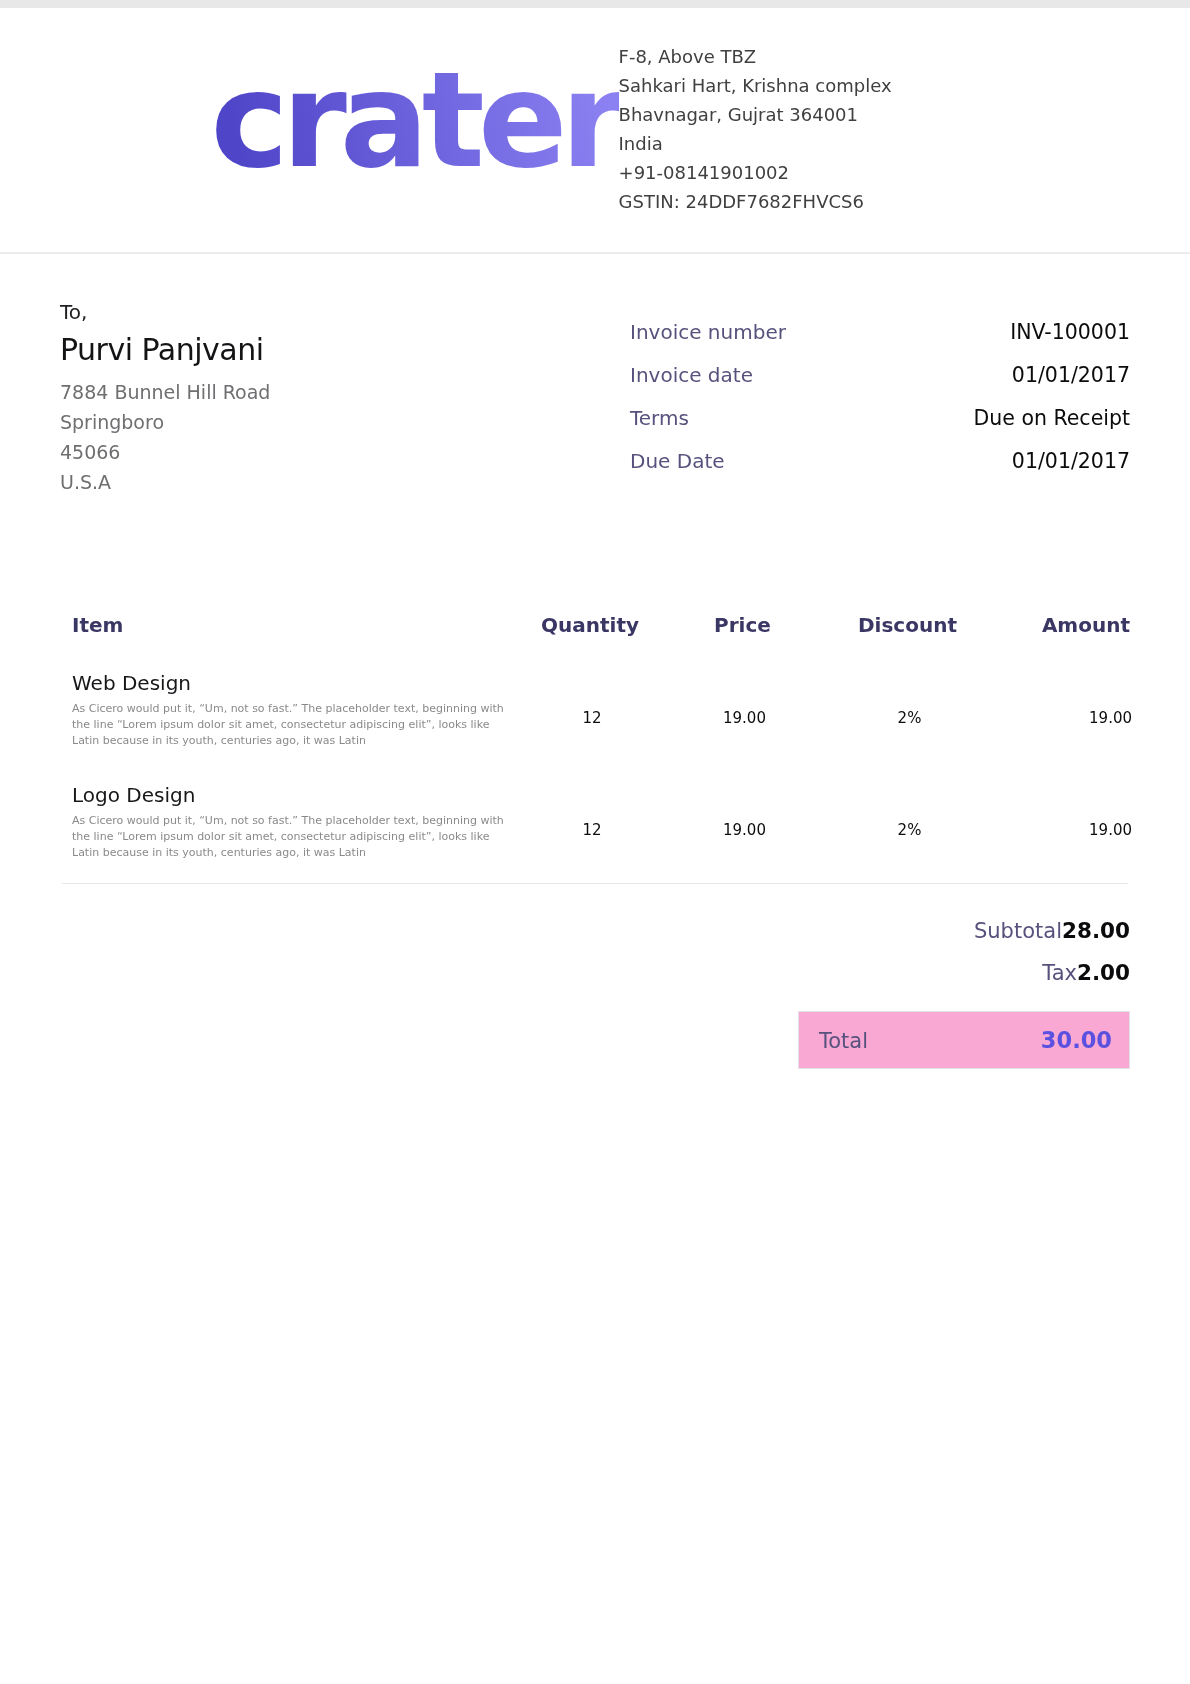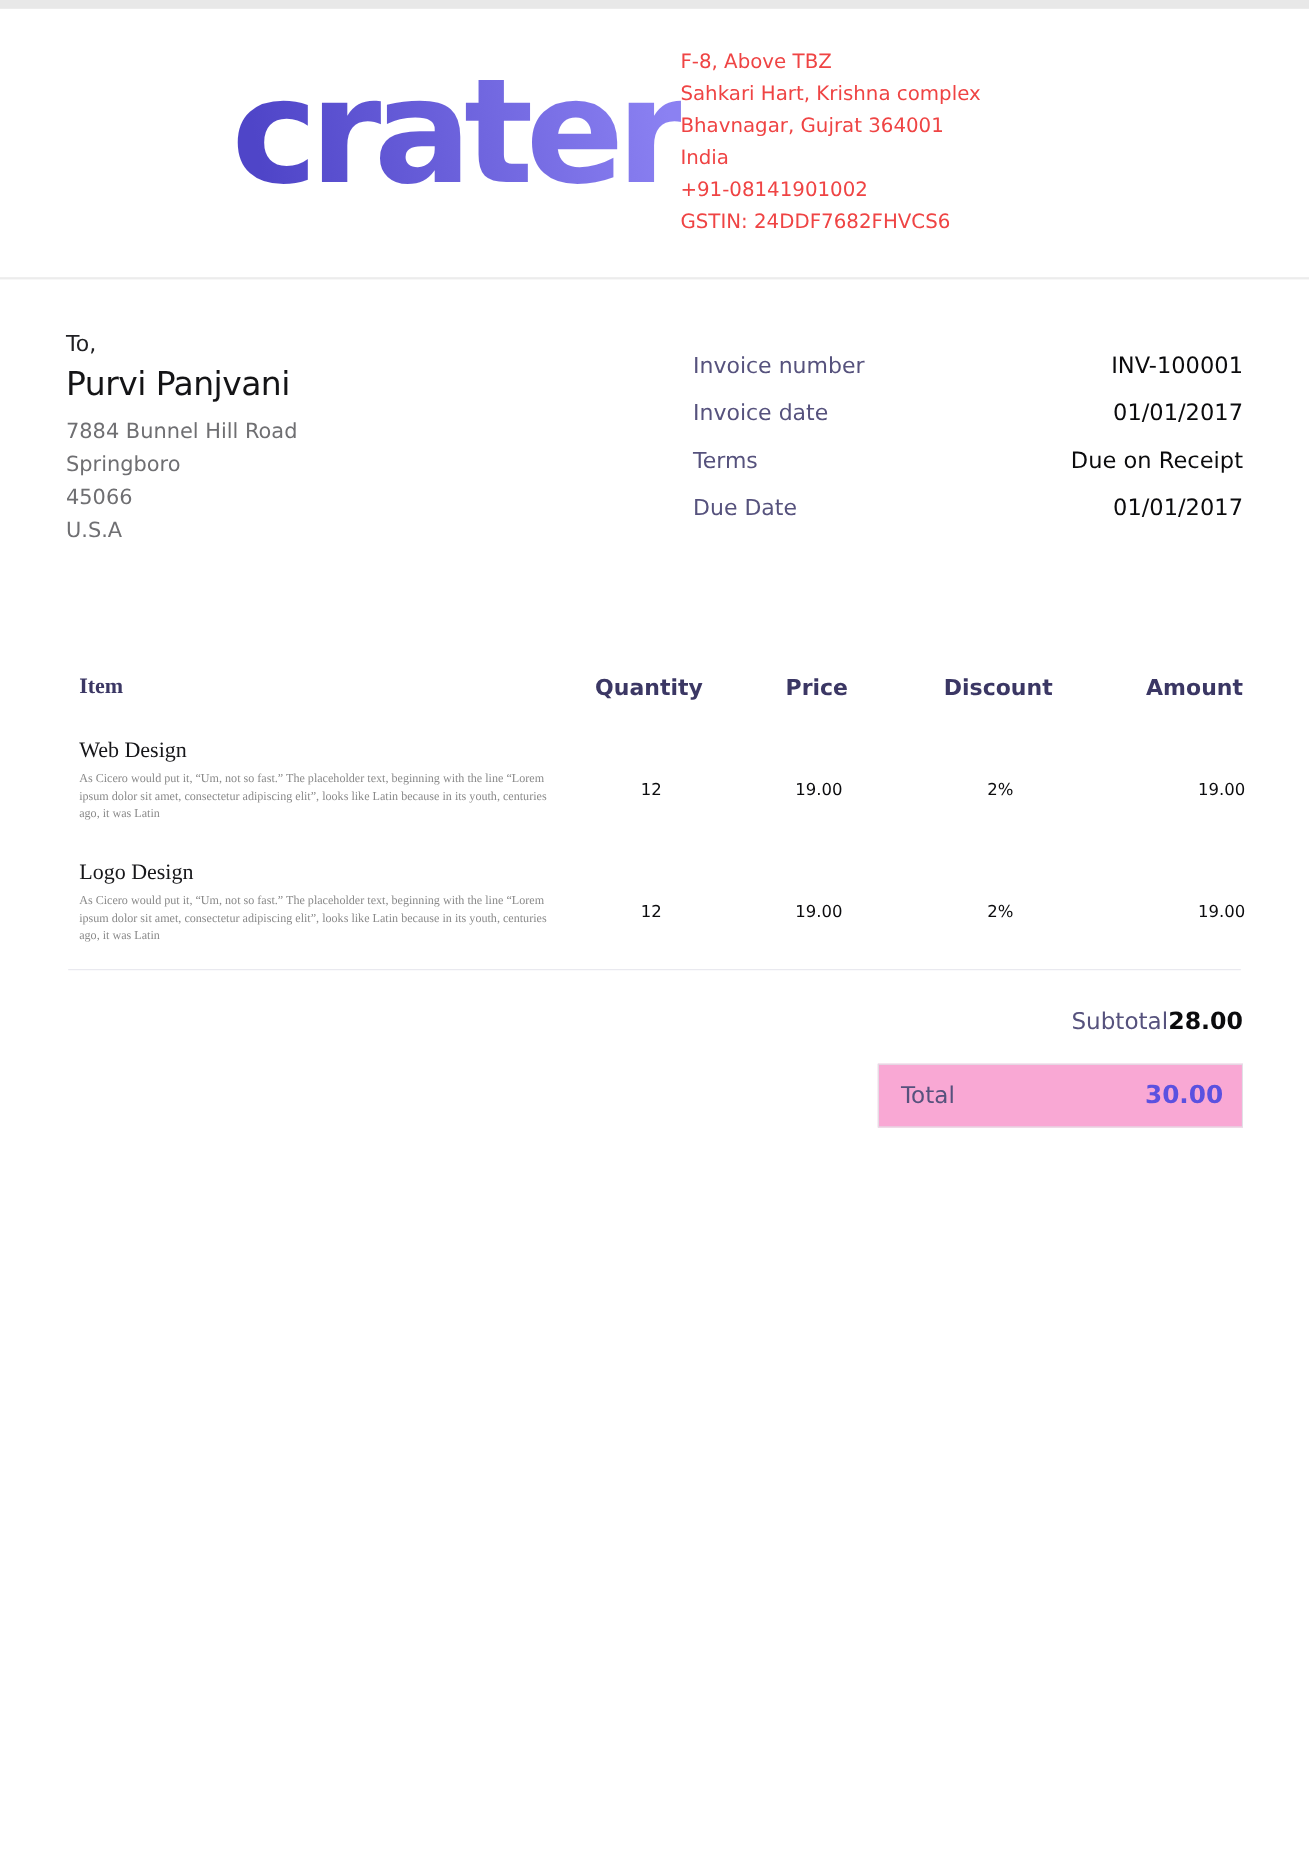--- a/index.html
+++ b/index.html
@@ -43,21 +43,21 @@
   .company-name {
     font-size: 27px;
     font-weight: 700;
     color: #070708;
     margin-bottom: 10px;
     letter-spacing: 0.2px;
   }
   .company-line {
     font-size: 18px;
     line-height: 29px;
-    color: #ef4444;
+    color: #404040;
     font-weight: 400;
   }
 
   
   .billing {
     display: flex;
     justify-content: space-between;
     padding: 0 60px;
     margin-top: 46px;
   }
@@ -81,21 +81,21 @@
   .meta-label { font-size: 20px; color: #56527d; }
   .meta-value { font-size: 20.5px; color: #0b0b0d; }
 
   
   .table { margin: 116px 60px 0; }
   .thead, .item-row {
     display: grid;
     grid-template-columns: 1fr 150px 155px 175px 135px;
   }
   .thead { font-size: 20px; font-weight: 700; color: #3b3764; }
-  .c-item { text-align: left; padding-left: 12px; font-family: Liberation Serif, serif; }
+  .c-item { text-align: left; padding-left: 12px; }
   .c-qty, .c-price, .c-disc { text-align: center; }
   .c-amt { text-align: right; }
 
   .item-row { margin-top: 34px; }
   .item-name { font-size: 20px; color: #17171a; }
   .item-desc {
     margin-top: 6px;
     font-size: 11px;
     line-height: 16px;
     color: #8a8a8a;
@@ -207,17 +207,21 @@
   </div>
 </div>
 
 <div class="divider"></div>
 
 <div class="totals">
   <div class="trow">
     <span class="t-label">Subtotal</span>
     <span class="t-value">28.00</span>
   </div>
+  <div class="trow">
+    <span class="t-label">Tax</span>
+    <span class="t-value">2.00</span>
+  </div>
   <div class="total-box">
     <span class="total-label">Total</span>
     <span class="total-value">30.00</span>
   </div>
 </div>
 
 </body></html>

